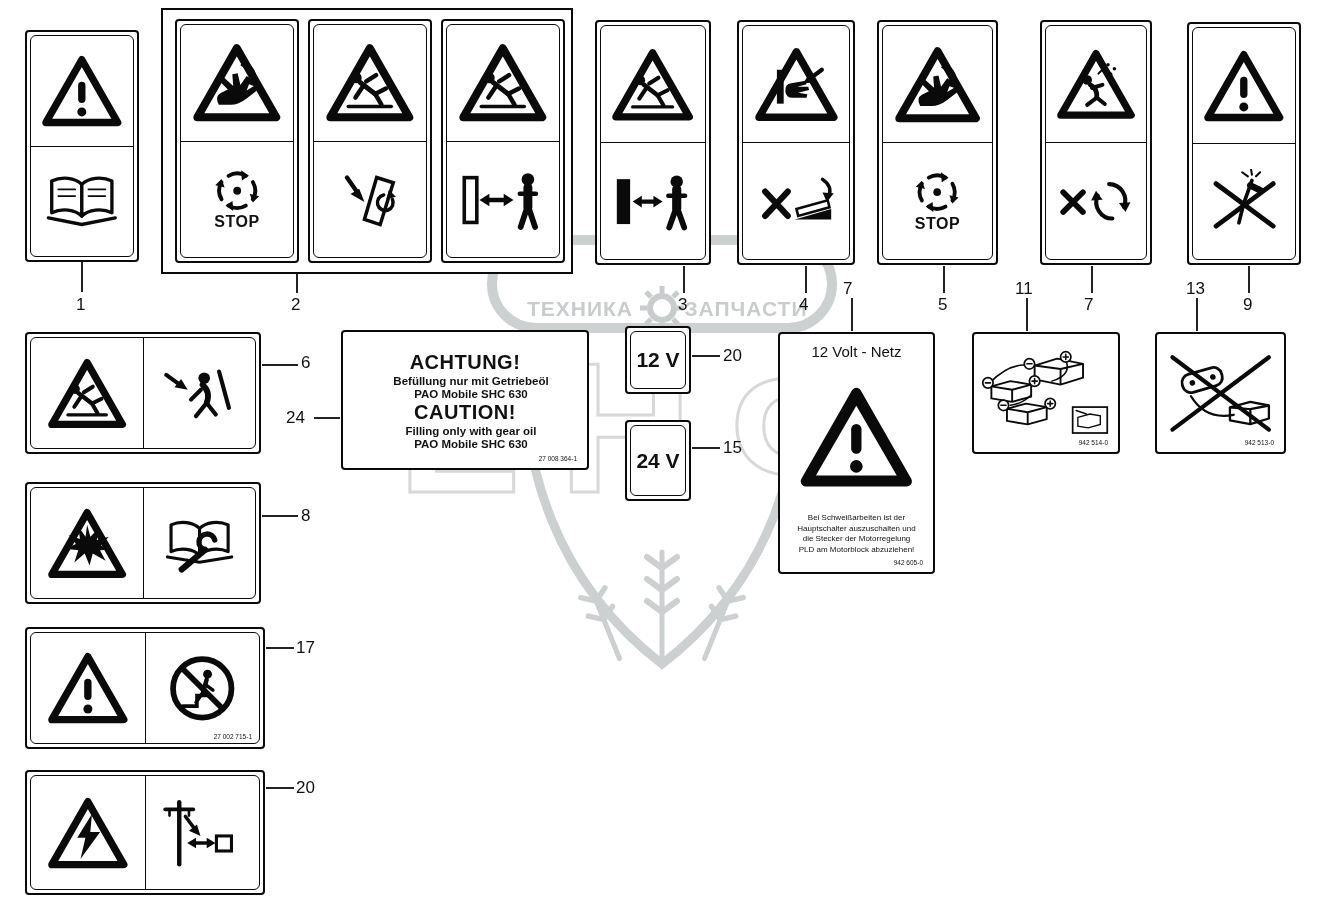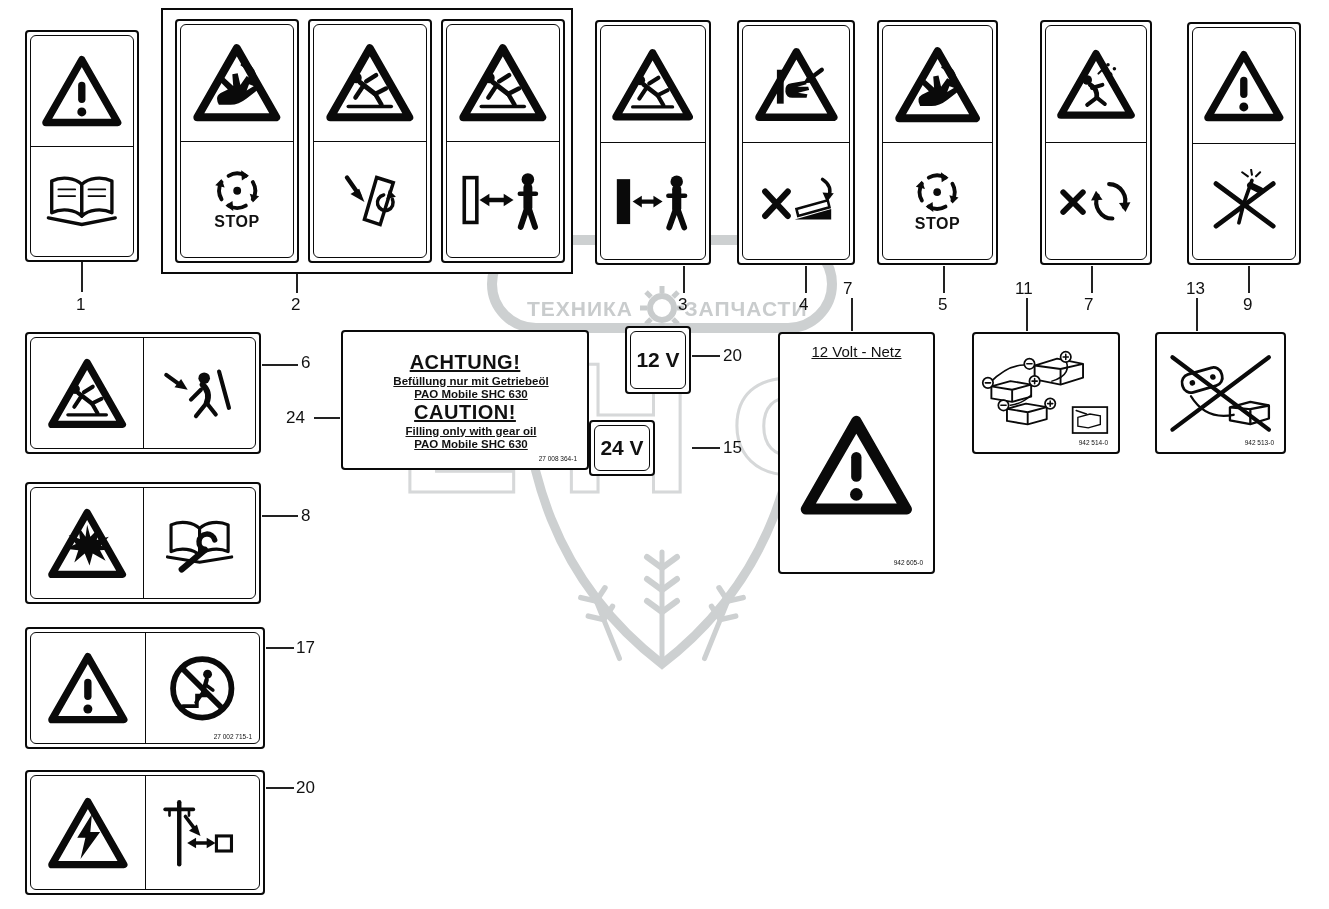--- a/index.html
+++ b/index.html
@@ -1,21 +1,21 @@
 <!DOCTYPE html>
 <html><head>
 <meta charset="utf-8">
 <style>
   html,body{margin:0;padding:0;background:#fff;}
   body{font-family:"Liberation Sans", sans-serif;color:#111;}
   .canvas{position:relative;width:1329px;height:909px;background:#fff;overflow:hidden;}
   .wm{position:absolute;left:0;top:0;z-index:0;pointer-events:none;}
   .sticker{position:absolute;z-index:2;background:#fff;border:2.5px solid #0a0a0a;border-radius:4px;padding:3px;box-sizing:border-box;}
   .sticker .in{width:100%;height:100%;box-sizing:border-box;border:1.2px solid #0a0a0a;border-radius:6px;display:flex;overflow:hidden;position:relative;}
-  .sticker.plain .in{border:none;text-decoration:underline;}
+  .sticker.plain .in{border:none;}
   .v .in{flex-direction:column;}
   .h .in{flex-direction:row;}
   .cell{flex:1;display:flex;flex-direction:column;align-items:center;justify-content:center;position:relative;min-height:0;min-width:0;}
   .v .cell + .cell{border-top:1.5px solid #0a0a0a;}
   .h .cell + .cell{border-left:1.5px solid #0a0a0a;}
   .group2{position:absolute;z-index:2;border:2px solid #0a0a0a;background:#fff;}
   .group2 .sticker{z-index:3;}
   .tri{width:80%;max-height:90%;}
   .tribg{fill:#fff;stroke:#0a0a0a;stroke-width:9;stroke-linejoin:round;}
   .blk{fill:#0a0a0a;}
@@ -349,39 +349,40 @@
   </div>
 
   <div class="sticker v" style="left:625px;top:326px;width:66px;height:68px">
     <div class="in">
       <div class="cell">
           <div class="vsq">12 V</div>
         </div>
     </div>
   </div>
 
-  <div class="sticker v" style="left:589px;top:420px;width:66px;height:56px">
+  <div class="sticker v" style="left:625px;top:420px;width:66px;height:81px">
     <div class="in">
       <div class="cell">
           <div class="vsq">24 V</div>
         </div>
     </div>
   </div>
 
   <div class="sticker v plain" style="left:778px;top:332px;width:157px;height:242px">
     <div class="in" style="flex-direction:column">
       <div class="vn-title">12 Volt - Netz</div>
       <div class="vn-tri">
         <svg viewBox="0 0 100 90" style="width:78%">
           <path class="tribg" d="M50 7 L94 84 L6 84 Z"></path>
           <path d="M50 16 L87 80 L13 80 Z" fill="none" stroke="#0a0a0a" stroke-width="2" stroke-linejoin="round"></path>
           <rect class="blk" x="45.5" y="34" width="9" height="26" rx="4.5"></rect>
           <circle class="blk" cx="50" cy="71" r="5.5"></circle>
         </svg>
       </div>
+      <div class="vn-body">Bei Schweißarbeiten ist der Hauptschalter auszuschalten und die Stecker der Motorregelung PLD am Motorblock abzuziehen!</div>
       <div class="part">942 605-0</div>
     </div>
   </div>
 
   <div class="sticker v plain" style="left:972px;top:332px;width:148px;height:122px">
     <div class="in">
       <div class="cell">
         <svg class="pic" viewBox="0 0 150 100" style="width:94%">
           <g fill="#fff" stroke="#0a0a0a" stroke-width="2.2" stroke-linejoin="round">
             <path d="M62 18 L88 10 L118 16 L118 32 L92 40 L62 34 Z"></path>

